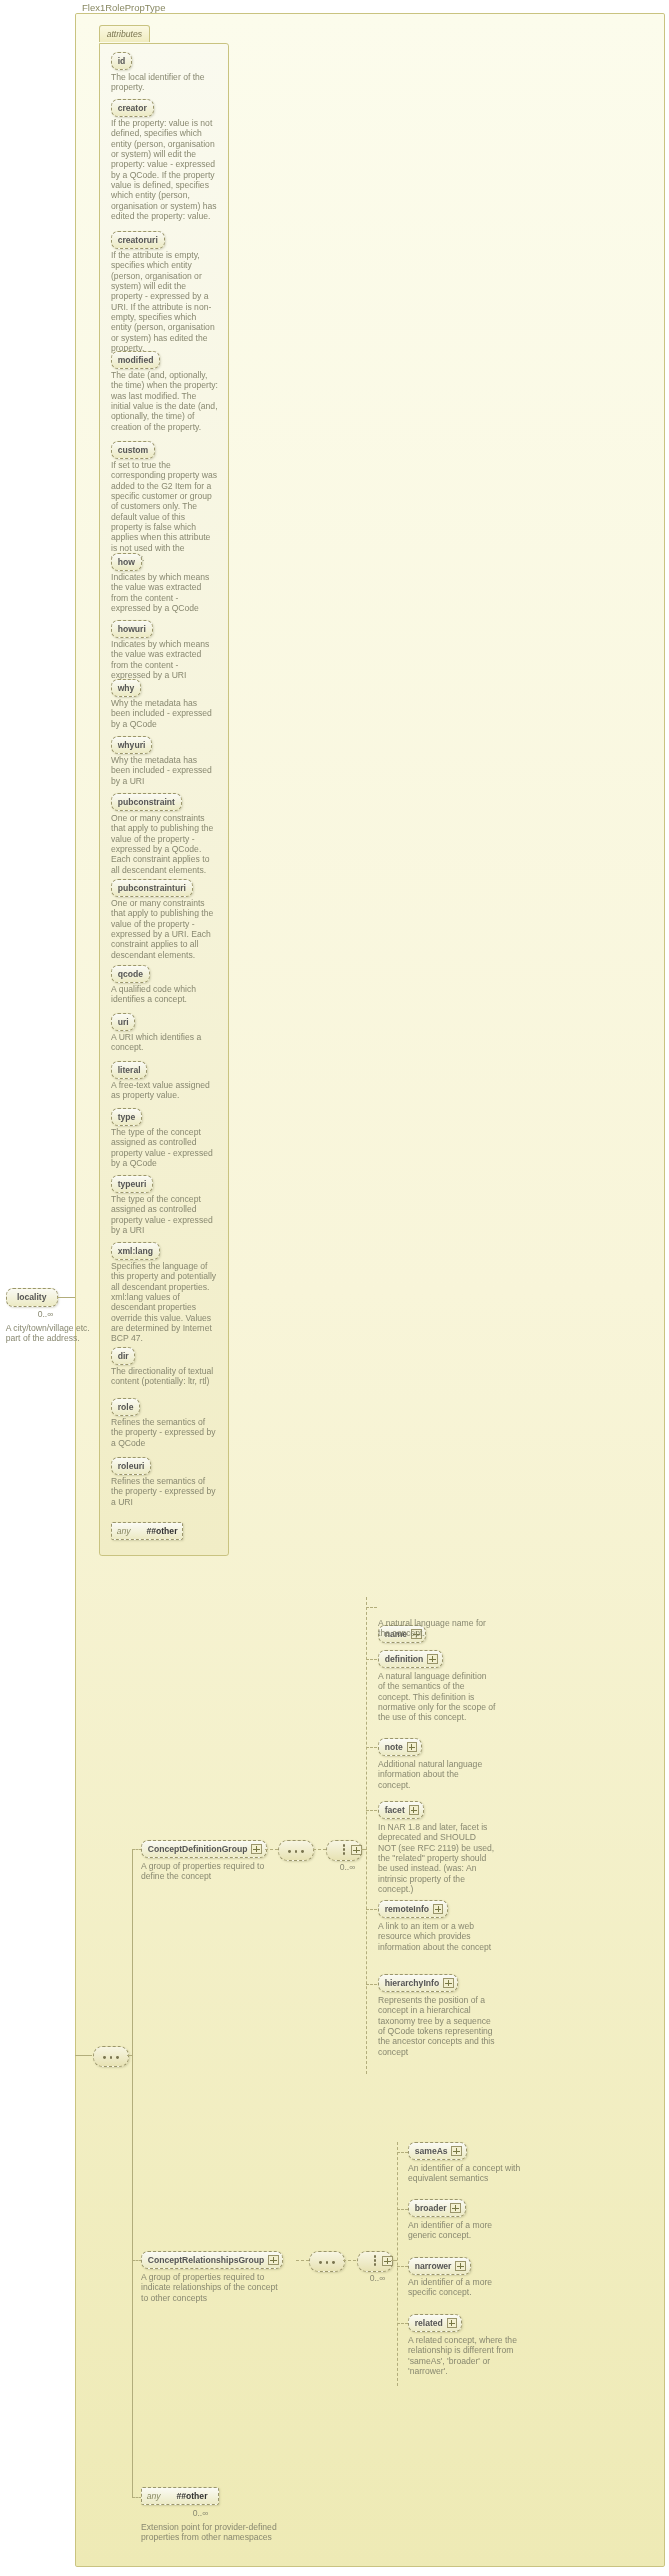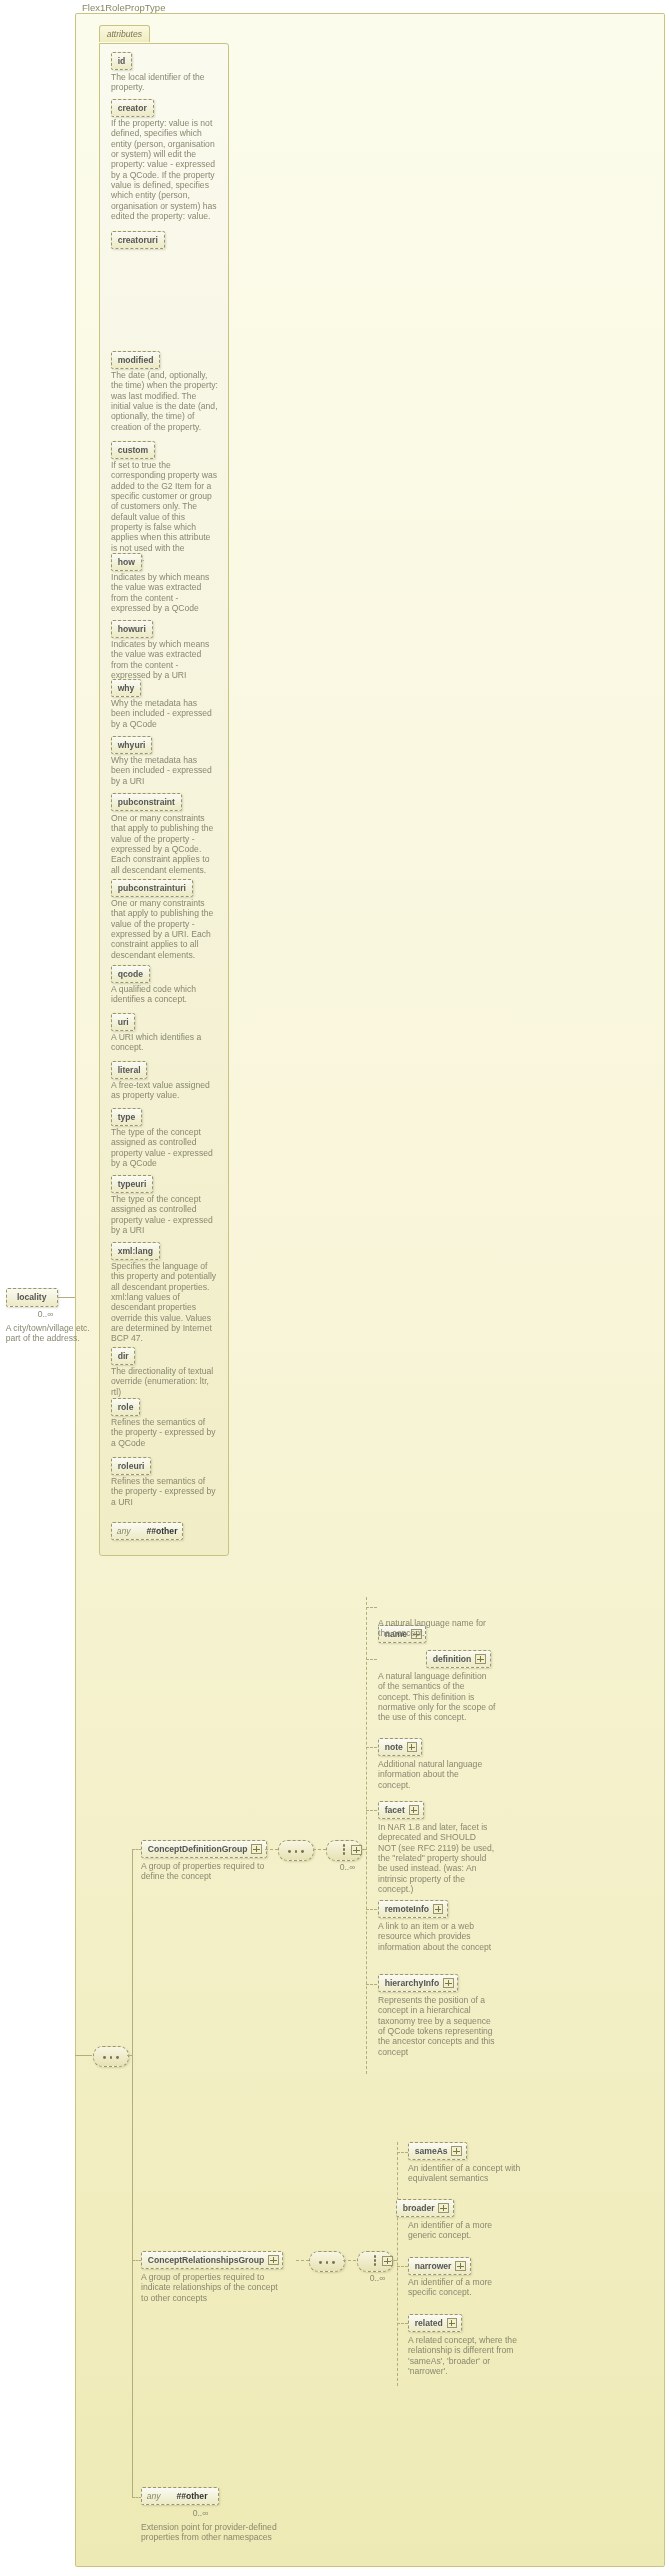--- a/index.html
+++ b/index.html
@@ -42,21 +42,21 @@
   .tab-body {
     position: absolute;
     background: linear-gradient(180deg, #fafaef 0%, #f1edc6 100%);
     border: 1px solid #c9c380;
     border-radius: 0 2.9px 2.9px 2.9px;
   }
   .node {
     position: absolute;
     background: linear-gradient(180deg, #fafaf4 0%, #eceac4 100%);
     border: 1px solid #9a956b;
-    border-radius: 2px;
+    border-radius: 7px;
     font-size: 8.6px;
     font-weight: bold;
     color: #555;
     padding: 2.9px 5.7px;
     box-sizing: border-box;
     display: flex;
     align-items: center;
     white-space: nowrap;
     box-shadow: 1px 1px 1.9px rgba(120,120,80,0.25);
   }
@@ -209,20 +209,21 @@
   <div class="desc" style="left:111px; top:72px; width:107px;">The local identifier of the property.</div>
 
   <div class="node dashed" style="left:111px; top:99px;">
     <span>creator</span>
   </div>
   <div class="desc" style="left:111px; top:118px; width:107px;">If the property: value is not defined, specifies which entity (person, organisation or system) will edit the property: value - expressed by a QCode. If the property value is defined, specifies which entity (person, organisation or system) has edited the property: value.</div>
 
   <div class="node dashed" style="left:111px; top:231px;">
     <span>creatoruri</span>
   </div>
+  <div class="desc" style="left:111px; top:250px; width:107px;">If the attribute is empty, specifies which entity (person, organisation or system) will edit the property - expressed by a URI. If the attribute is non-empty, specifies which entity (person, organisation or system) has edited the property.</div>
 
   <div class="node dashed" style="left:111px; top:351px;justify-content:center;">
     <span>modified</span>
   </div>
   <div class="desc" style="left:111px; top:370px; width:107px;">The date (and, optionally, the time) when the property: was last modified. The initial value is the date (and, optionally, the time) of creation of the property.</div>
 
   <div class="node dashed" style="left:111px; top:441px;">
     <span>custom</span>
   </div>
   <div class="desc" style="left:111px; top:460px; width:107px;">If set to true the corresponding property was added to the G2 Item for a specific customer or group of customers only. The default value of this property is false which applies when this attribute is not used with the property.</div>
@@ -283,21 +284,21 @@
   <div class="desc" style="left:111px; top:1194px; width:107px;">The type of the concept assigned as controlled property value - expressed by a URI</div>
 
   <div class="node dashed" style="left:111px; top:1242px;">
     <span>xml:lang</span>
   </div>
   <div class="desc" style="left:111px; top:1261px; width:107px;">Specifies the language of this property and potentially all descendant properties. xml:lang values of descendant properties override this value. Values are determined by Internet BCP 47.</div>
 
   <div class="node dashed" style="left:111px; top:1347px;">
     <span>dir</span>
   </div>
-  <div class="desc" style="left:111px; top:1366px; width:107px;">The directionality of textual override (enumeration: ltr, rtl)</div>
+  <div class="desc" style="left:111px; top:1366px; width:107px;">The directionality of textual content (potentially: ltr, rtl)</div>
 
   <div class="node dashed" style="left:111px; top:1398px;">
     <span>role</span>
   </div>
   <div class="desc" style="left:111px; top:1417px; width:107px;">Refines the semantics of the property - expressed by a QCode</div>
 
   <div class="node dashed" style="left:111px; top:1457px;">
     <span>roleuri</span>
   </div>
   <div class="desc" style="left:111px; top:1476px; width:107px;">Refines the semantics of the property - expressed by a URI</div>
@@ -341,21 +342,21 @@
   <div class="connector-v dashed" style="left:366px; top:1597px; height:477px;"></div>
 
   <div class="connector-h dashed" style="left:366px; top:1607px; width:11.4px;"></div>
   <div class="node dashed" style="left:378px; top:1597px;margin-top:28px;">
     <span>name</span>
     <span class="plus"></span>
   </div>
   <div class="desc" style="left:378px; top:1618px; width:114px;">A natural language name for the concept.</div>
 
   <div class="connector-h dashed" style="left:366px; top:1659px; width:11.4px;"></div>
-  <div class="node dashed" style="left:378px; top:1650px;margin-left:48px;">
+  <div class="node dashed" style="left:378px; top:1650px;">
     <span>definition</span>
     <span class="plus"></span>
   </div>
   <div class="desc" style="left:378px; top:1671px; width:118px;">A natural language definition of the semantics of the concept. This definition is normative only for the scope of the use of this concept.</div>
 
   <div class="connector-h dashed" style="left:366px; top:1747px; width:11.4px;"></div>
   <div class="node dashed" style="left:378px; top:1738px;">
     <span>note</span>
     <span class="plus"></span>
   </div>
@@ -408,21 +409,21 @@
   <div class="connector-v dashed" style="left:397px; top:2142px; height:244px;"></div>
 
   <div class="connector-h dashed" style="left:397px; top:2152px; width:11.4px;"></div>
   <div class="node dashed" style="left:408px; top:2142px;">
     <span>sameAs</span>
     <span class="plus"></span>
   </div>
   <div class="desc" style="left:408px; top:2163px; width:114px;">An identifier of a concept with equivalent semantics</div>
 
   <div class="connector-h dashed" style="left:397px; top:2209px; width:11.4px;"></div>
-  <div class="node dashed" style="left:396px; top:2199px;">
+  <div class="node dashed" style="left:408px; top:2199px;">
     <span>broader</span>
     <span class="plus"></span>
   </div>
   <div class="desc" style="left:408px; top:2220px; width:114px;">An identifier of a more generic concept.</div>
 
   <div class="connector-h dashed" style="left:397px; top:2266px; width:11.4px;"></div>
   <div class="node dashed" style="left:408px; top:2257px;">
     <span>narrower</span>
     <span class="plus"></span>
   </div>

